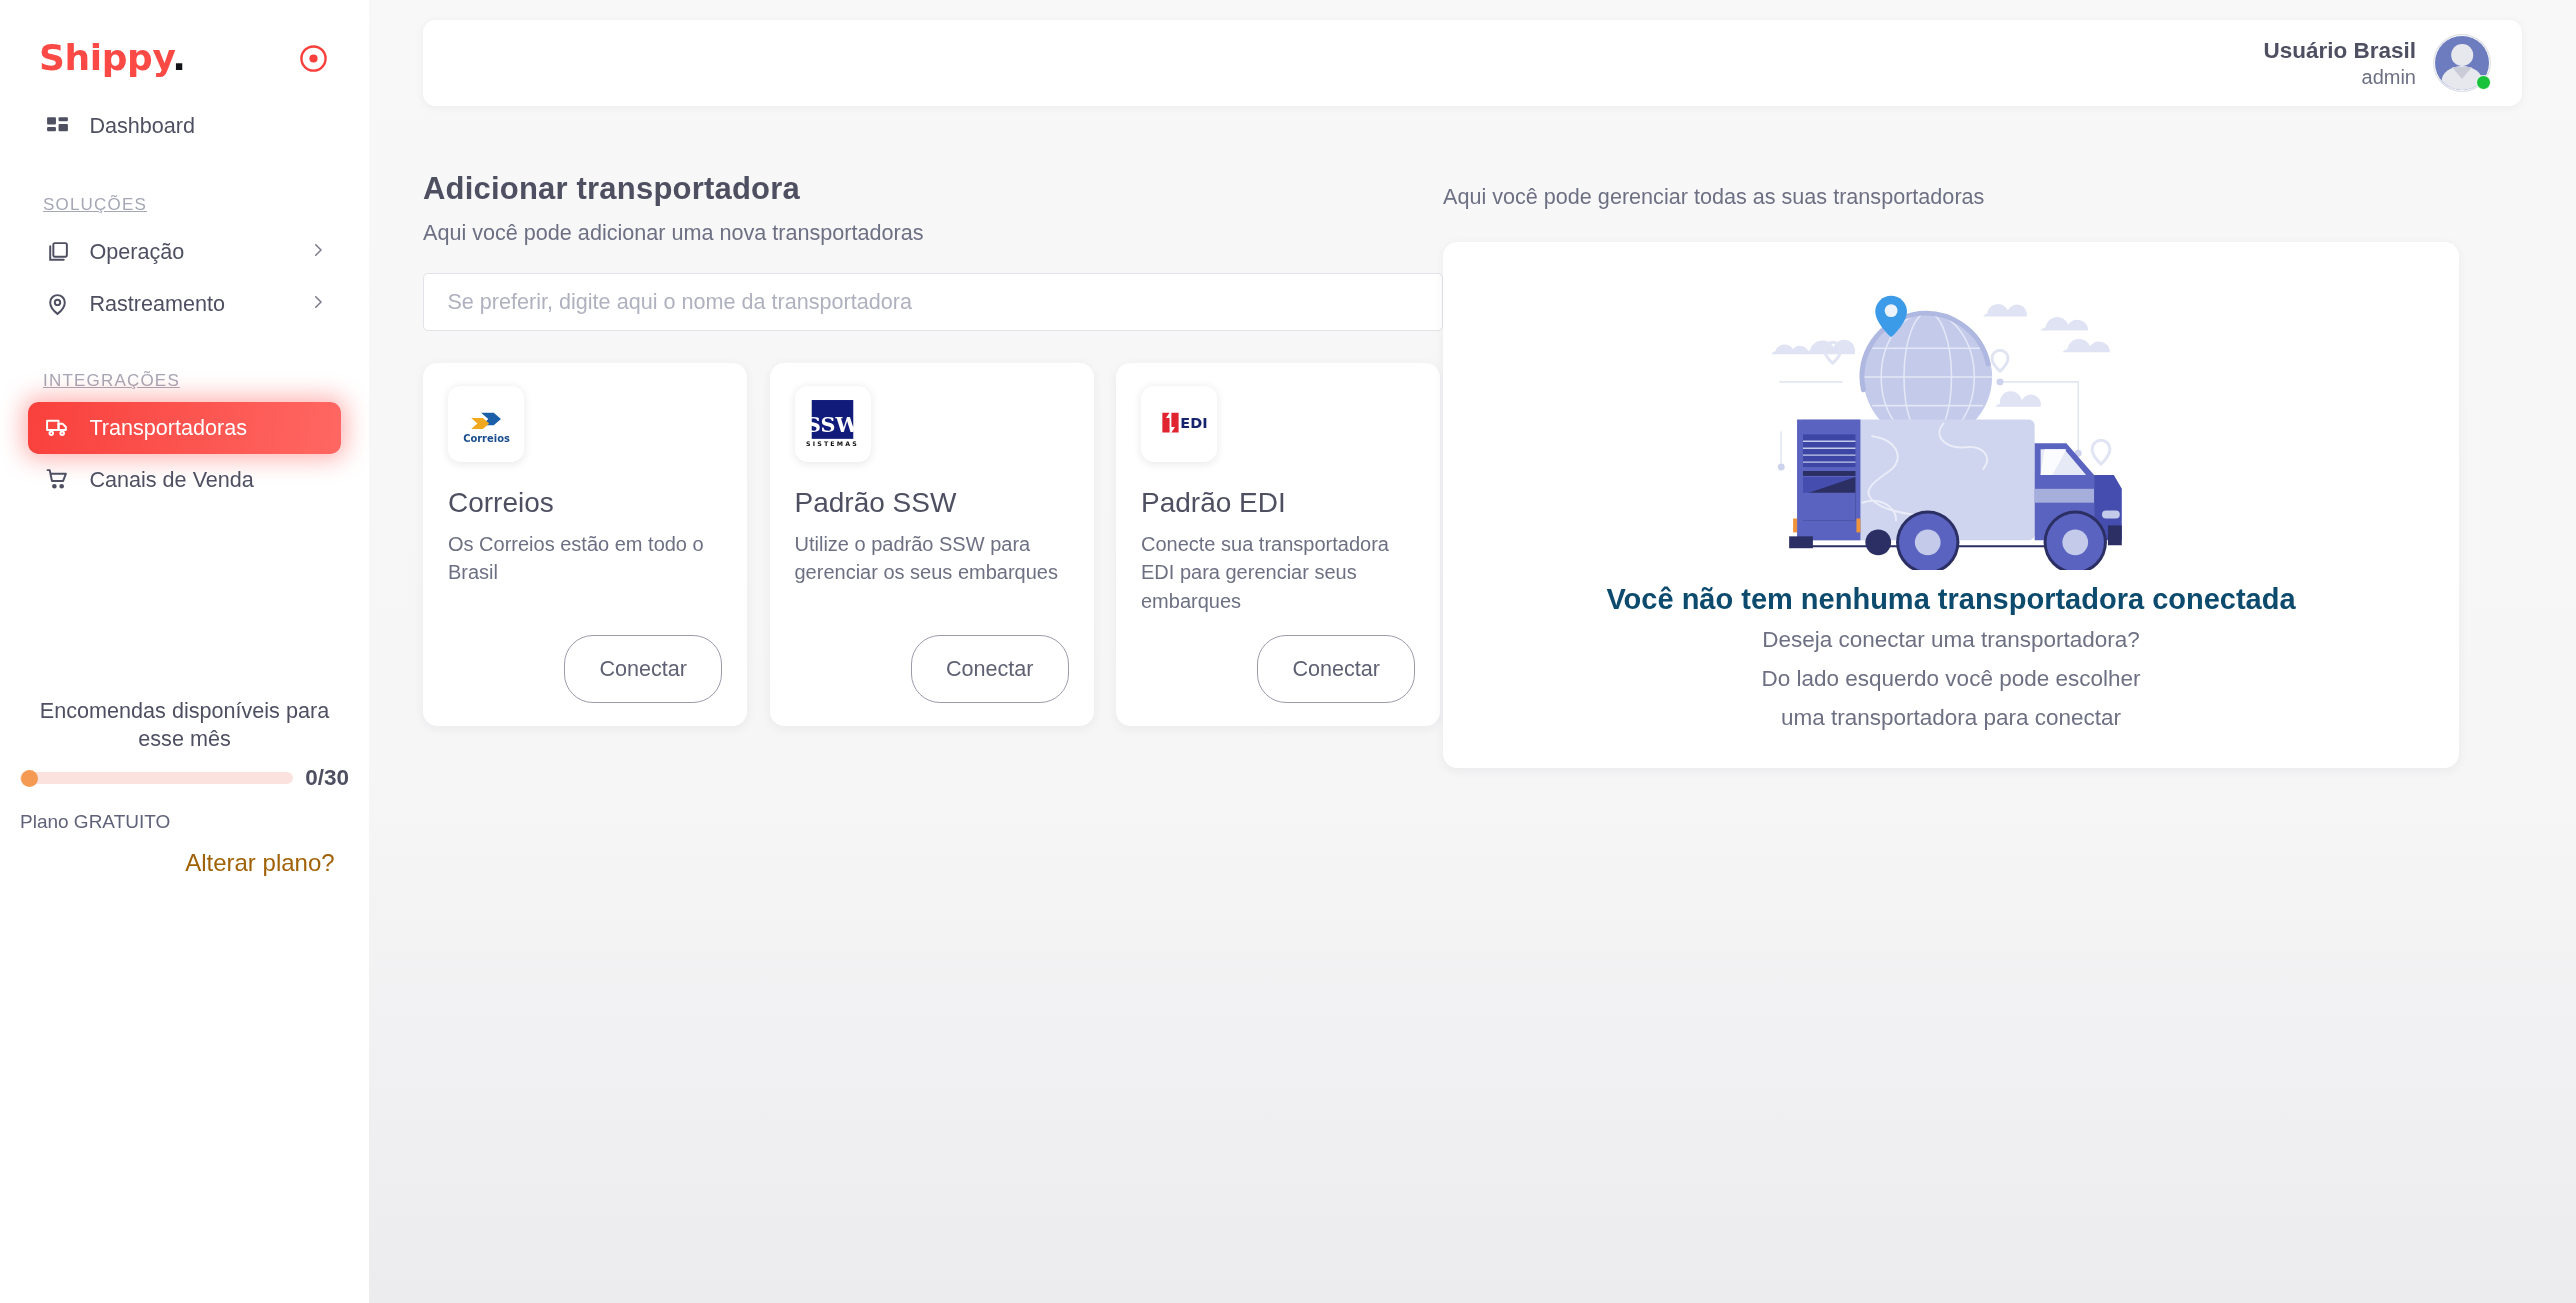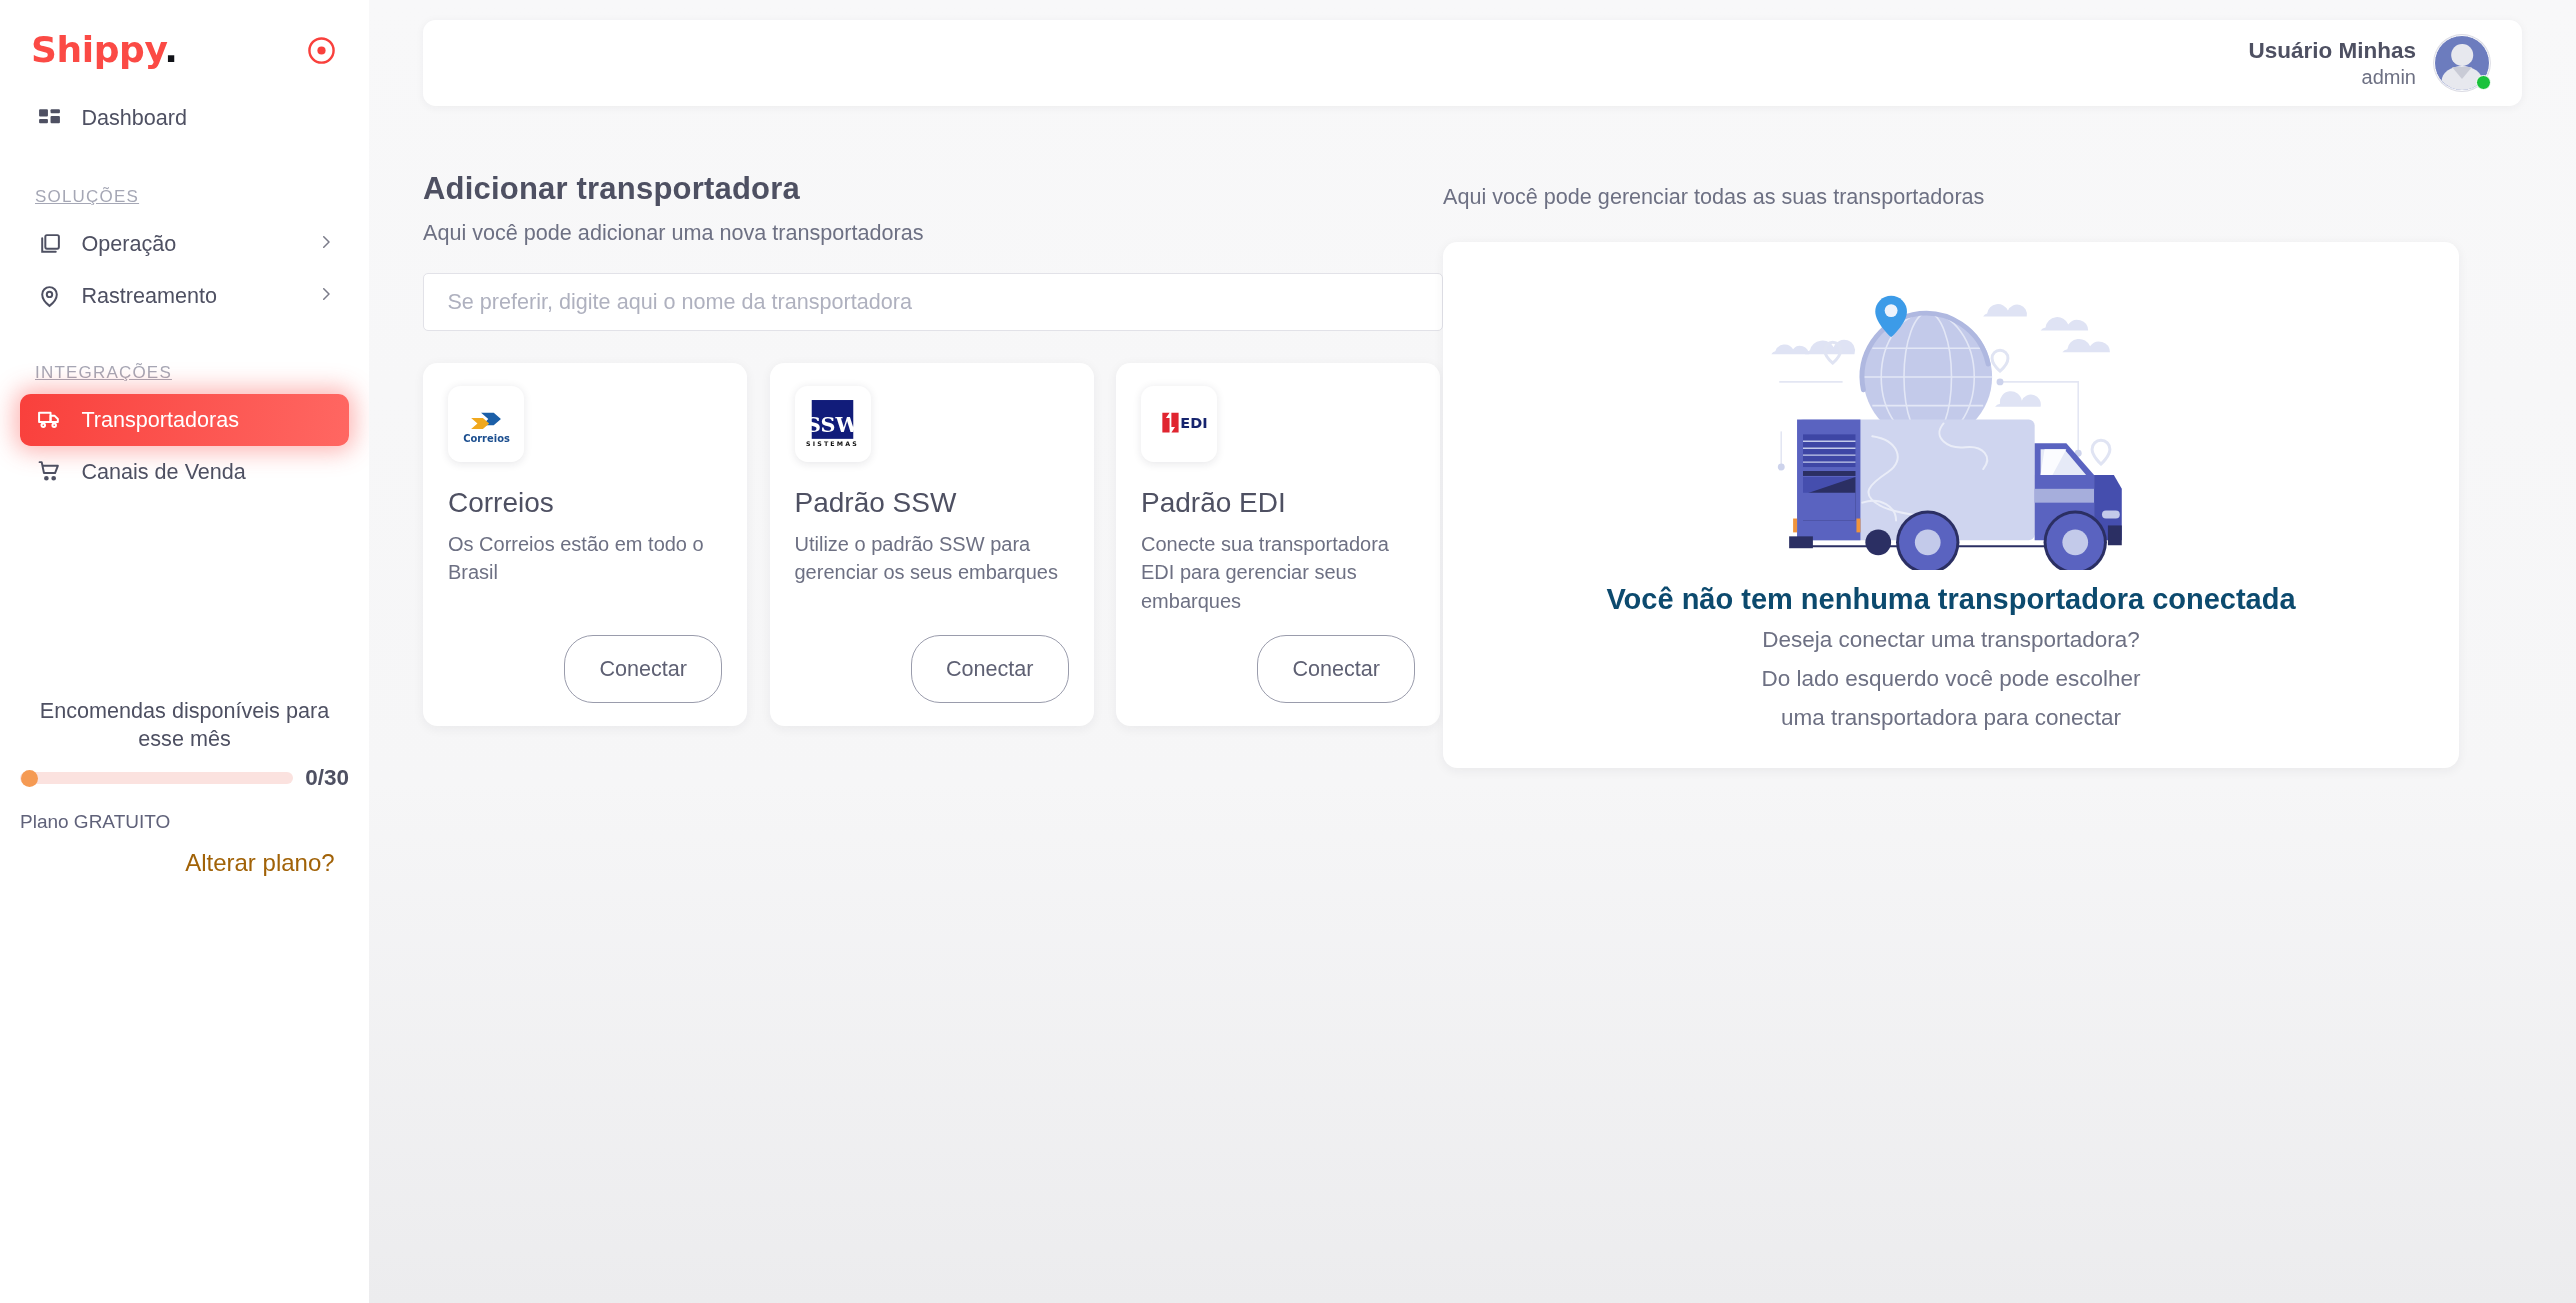--- a/index.html
+++ b/index.html
@@ -11,21 +11,21 @@
     overflow: hidden;
   }
   .app { display: flex; width: 2576px; height: 1303px; }
 
   
   .sidebar {
     width: 369px; min-width: 369px; height: 960px;
     background: #ffffff;
     position: relative;
     display: flex; flex-direction: column;
-    padding: 4px;
+    padding: 12px;
   }
   .brand-row {
     display: flex; align-items: center; justify-content: space-between;
     padding: 27px 29px 0 27px;
     height: 65px;
   }
   .brand {
     font-size: 36px; font-weight: bold; color: #FB4A45;
     letter-spacing: -0.4px; line-height: 1;
     font-family: "DejaVu Sans", sans-serif;
@@ -302,21 +302,21 @@
       <div class="plan-name">Plano GRATUITO</div>
       <a class="plan-change">Alterar plano?</a>
     </div>
   </aside>
 
   <main class="main">
 
     <div class="topbar">
       <div class="user-block">
         <div class="user-text">
-          <div class="user-name">Usuário Minhas</div>
+          <div class="user-name">Usuário Brasil</div>
           <div class="user-role">admin</div>
         </div>
         <div class="avatar-wrap">
           <div class="avatar">
             <div class="head"></div>
             <div class="body"></div>
             <div class="collar"></div>
           </div>
           <div class="status-dot"></div>
         </div>

